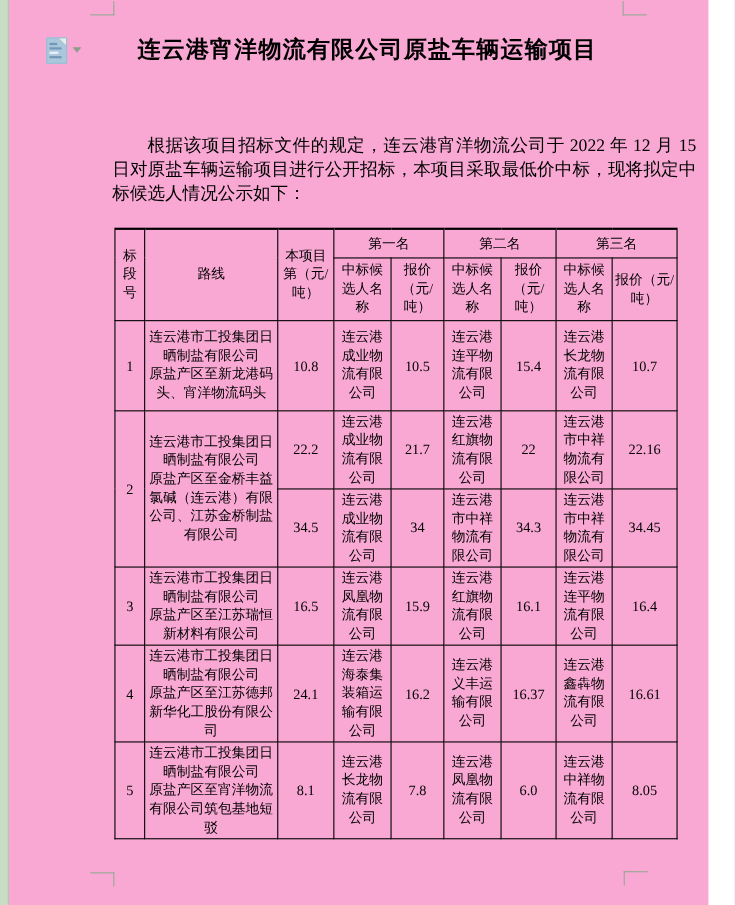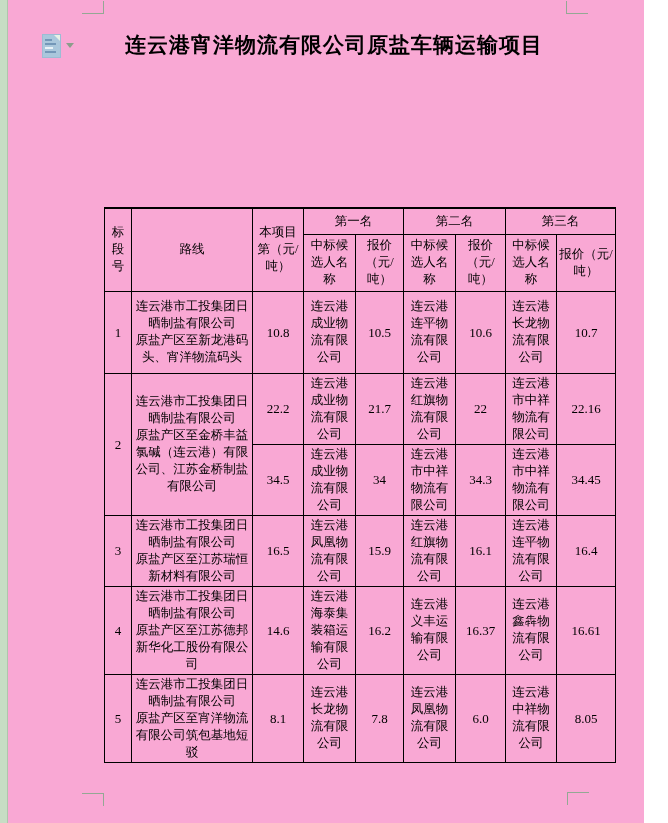--- a/index.html
+++ b/index.html
@@ -97,20 +97,21 @@
       <span class="ln l1"></span>
         <span class="ln l2"></span>
         <span class="ln l3"></span>
         <span class="ln l4"></span>
     </span>
     <span class="paste-arrow"></span>
   </div>
 
   <div class="title t1">连云港宵洋物流有限公司原盐车辆运输项目</div>
 
+  <div class="body-text intro">根据该项目招标文件的规定，连云港宵洋物流公司于 2022 年 12 月 15 日对原盐车辆运输项目进行公开招标，本项目采取最低价中标，现将拟定中标候选人情况公示如下：</div>
 
   <table class="bids">
     <colgroup>
       <col style="width:27px">
         <col style="width:121px">
         <col style="width:51px">
       <col style="width:52px">
         <col style="width:48px">
       <col style="width:52px">
         <col style="width:50px">
@@ -136,21 +137,21 @@
     </tr>
 
     <tr class="r1">
       <td class="num">1</td>
       <td class="route">连云港市工投集团日晒制盐有限公司
 原盐产区至新龙港码头、宵洋物流码头</td>
       <td class="num">10.8</td>
       <td>连云港成业物流有限公司</td>
       <td class="num">10.5</td>
       <td>连云港连平物流有限公司</td>
-      <td class="num">10.6</td>
+      <td class="num">15.4</td>
       <td>连云港长龙物流有限公司</td>
       <td class="num">10.7</td>
     </tr>
 
     <tr class="r2a">
       <td class="num" rowspan="2">2</td>
       <td class="route" rowspan="2">连云港市工投集团日晒制盐有限公司
 原盐产区至金桥丰益氯碱（连云港）有限公司、江苏金桥制盐有限公司</td>
       <td class="num">22.2</td>
       <td>连云港成业物流有限公司</td>
@@ -180,21 +181,21 @@
       <td>连云港红旗物流有限公司</td>
       <td class="num">16.1</td>
       <td>连云港连平物流有限公司</td>
       <td class="num">16.4</td>
     </tr>
 
     <tr class="r4">
       <td class="num">4</td>
       <td class="route">连云港市工投集团日晒制盐有限公司
 原盐产区至江苏德邦新华化工股份有限公司</td>
-      <td class="num">14.6</td>
+      <td class="num">24.1</td>
       <td>连云港海泰集装箱运输有限公司</td>
       <td class="num">16.2</td>
       <td>连云港义丰运输有限公司</td>
       <td class="num">16.37</td>
       <td>连云港鑫犇物流有限公司</td>
       <td class="num">16.61</td>
     </tr>
 
     <tr class="r5">
       <td class="num">5</td>

